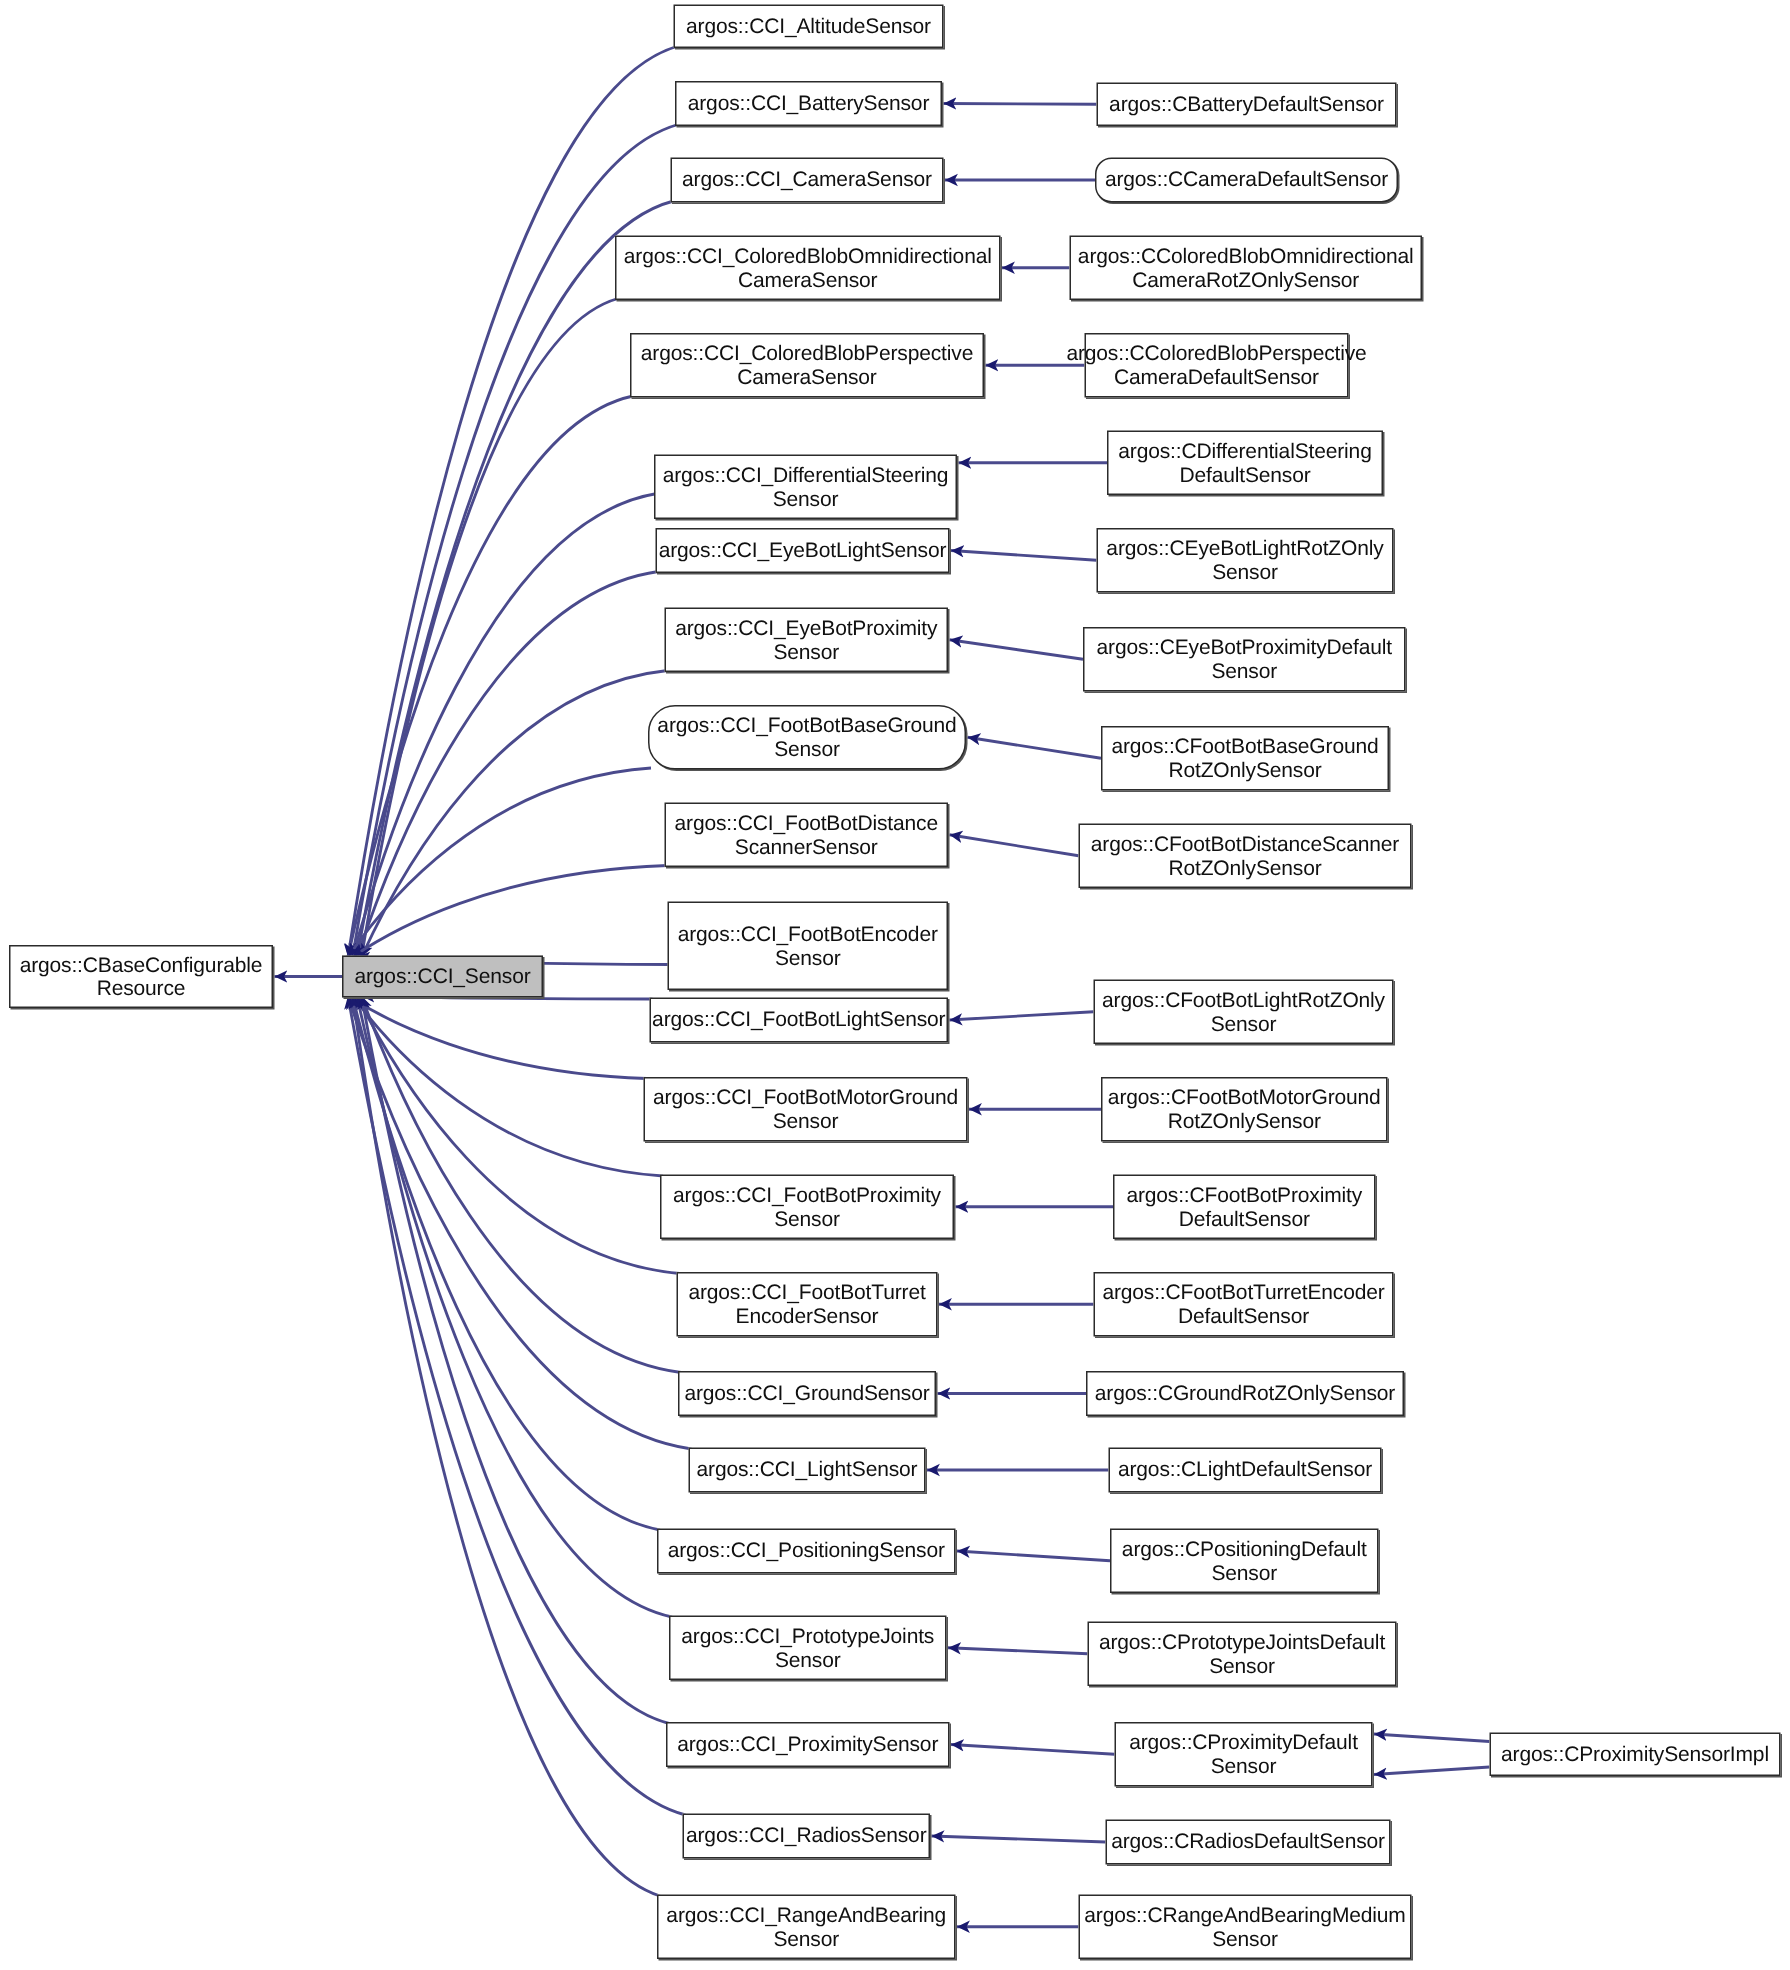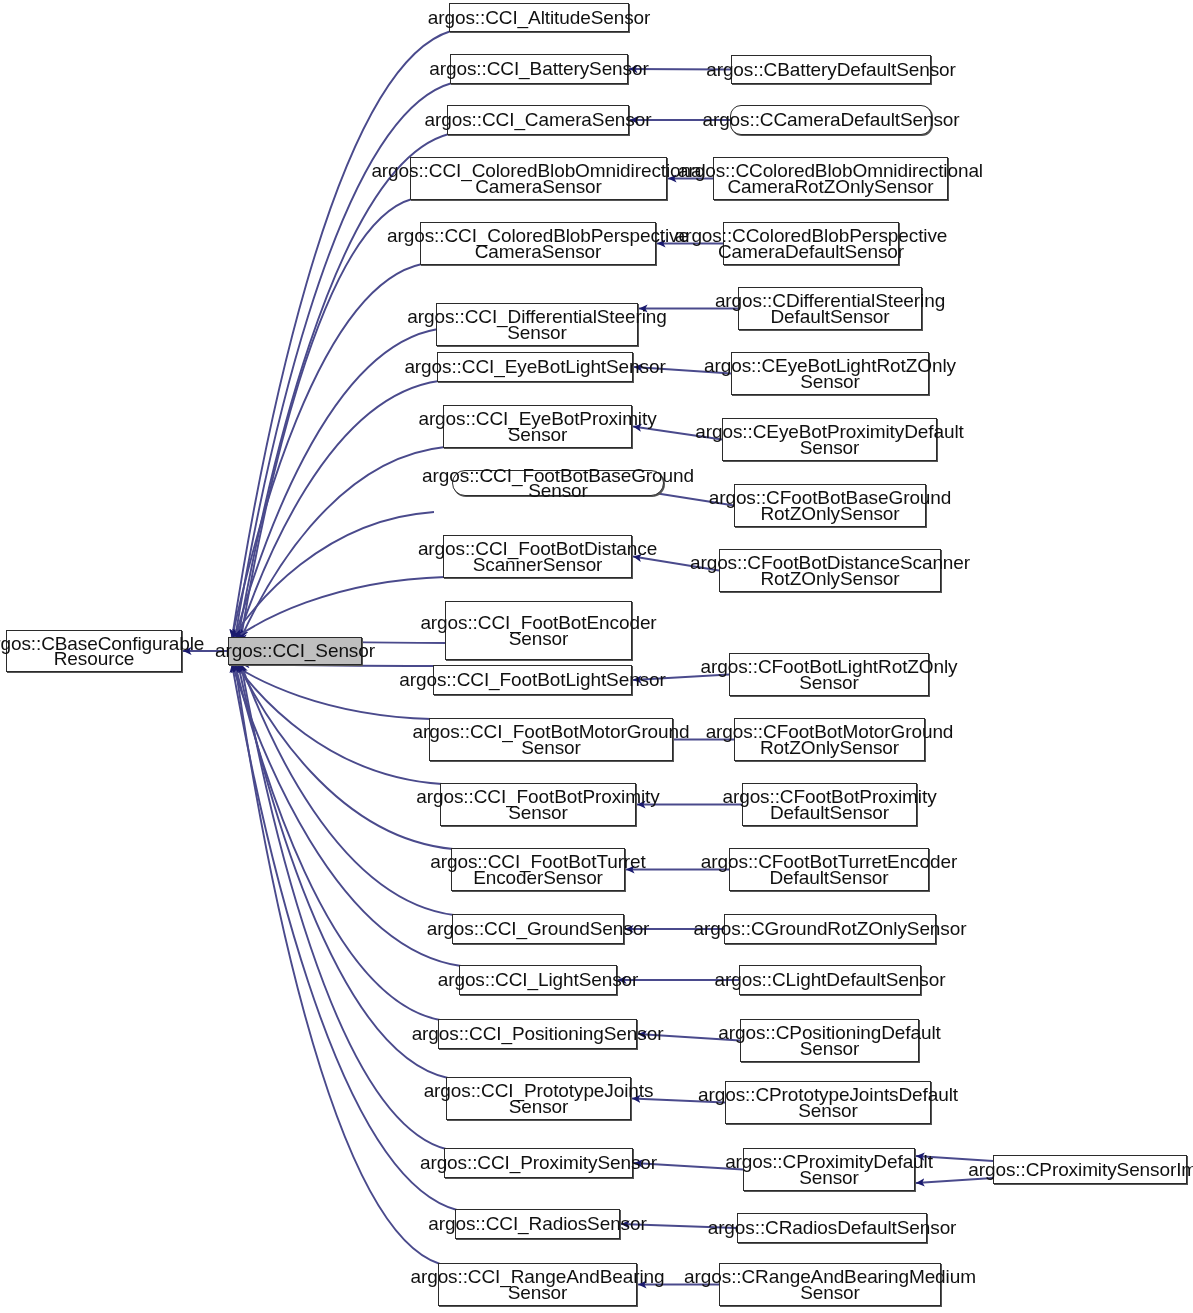--- a/index.html
+++ b/index.html
@@ -10,21 +10,21 @@
   }
   #diagram{position:relative;width:1193px;height:1313px;background:#ffffff;}
   svg.edges{position:absolute;left:0;top:0;width:1193px;height:1313px;}
   .node{
     position:absolute;
     box-sizing:border-box;
     border:1px solid #2b2b2b;
     background:#ffffff;
     display:flex;align-items:center;justify-content:center;
     text-align:center;
-    font-size:19px;
+    font-size:14px;
     line-height:15.5px;
     color:#101010;
     letter-spacing:-0.1px;
     white-space:pre-line;
     box-shadow:1px 1px 0 0 #555;
     z-index:3;
     padding:0 3px;
   }
   .node.highlight{background:#bfbfbf;}
 </style>
@@ -95,28 +95,28 @@
       <div class="node" style="left: 447px; top: 105px; width: 182px; height: 30px;">argos::CCI_CameraSensor</div>
       <div class="node" style="left: 410px; top: 157px; width: 257px; height: 43px;">argos::CCI_ColoredBlobOmnidirectional
 CameraSensor</div>
       <div class="node" style="left: 420px; top: 222px; width: 236px; height: 43px;">argos::CCI_ColoredBlobPerspective
 CameraSensor</div>
       <div class="node" style="left: 436px; top: 287px; width: 202px; height: 43px; margin-top: 16px;">argos::CCI_DifferentialSteering
 Sensor</div>
       <div class="node" style="left: 437px; top: 352px; width: 196px; height: 30px;">argos::CCI_EyeBotLightSensor</div>
       <div class="node" style="left: 443px; top: 405px; width: 189px; height: 43px;">argos::CCI_EyeBotProximity
 Sensor</div>
-      <div class="node" style="left: 452px; top: 470px; width: 212px; height: 26px; border-radius: 18px;">argos::CCI_FootBotBaseGround
+      <div class="node" style="left: 432px; top: 470px; width: 212px; height: 43px; border-radius: 18px;">argos::CCI_FootBotBaseGround
 Sensor</div>
       <div class="node" style="left: 443px; top: 535px; width: 189px; height: 43px;">argos::CCI_FootBotDistance
 ScannerSensor</div>
       <div class="node" style="left: 445px; top: 601px; width: 187px; height: 59px;">argos::CCI_FootBotEncoder
 Sensor</div>
       <div class="node" style="left: 433px; top: 665px; width: 199px; height: 30px;">argos::CCI_FootBotLightSensor</div>
-      <div class="node" style="left: 429px; top: 718px; width: 244px; height: 43px;">argos::CCI_FootBotMotorGround
+      <div class="node" style="left: 429px; top: 718px; width: 216px; height: 43px;">argos::CCI_FootBotMotorGround
 Sensor</div>
       <div class="node" style="left: 440px; top: 783px; width: 196px; height: 43px;">argos::CCI_FootBotProximity
 Sensor</div>
       <div class="node" style="left: 451px; top: 848px; width: 174px; height: 43px;">argos::CCI_FootBotTurret
 EncoderSensor</div>
       <div class="node" style="left: 452px; top: 914px; width: 172px; height: 30px;">argos::CCI_GroundSensor</div>
       <div class="node" style="left: 459px; top: 965px; width: 158px; height: 30px;">argos::CCI_LightSensor</div>
       <div class="node" style="left: 438px; top: 1019px; width: 199px; height: 30px;">argos::CCI_PositioningSensor</div>
       <div class="node" style="left: 446px; top: 1077px; width: 185px; height: 43px;">argos::CCI_PrototypeJoints
 Sensor</div>

